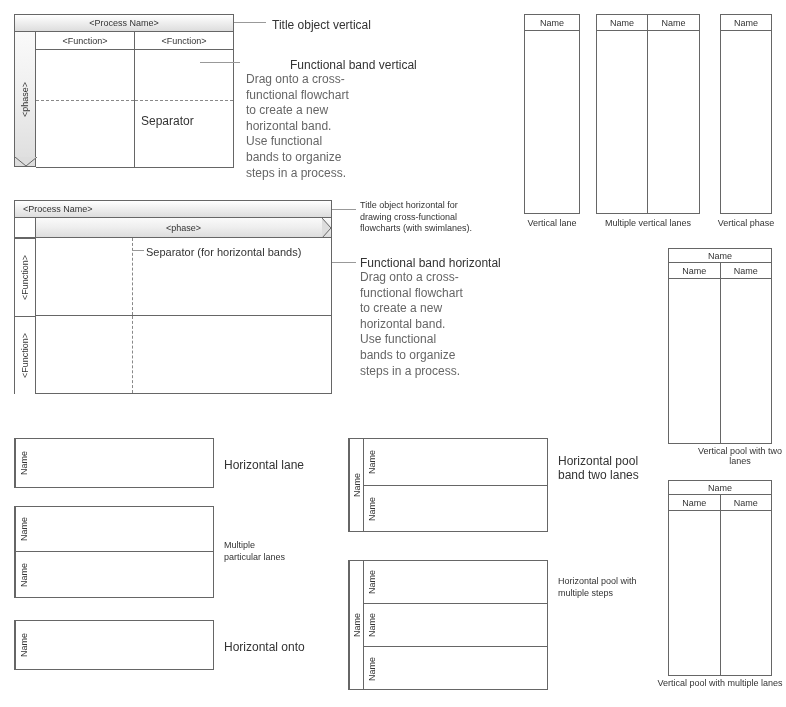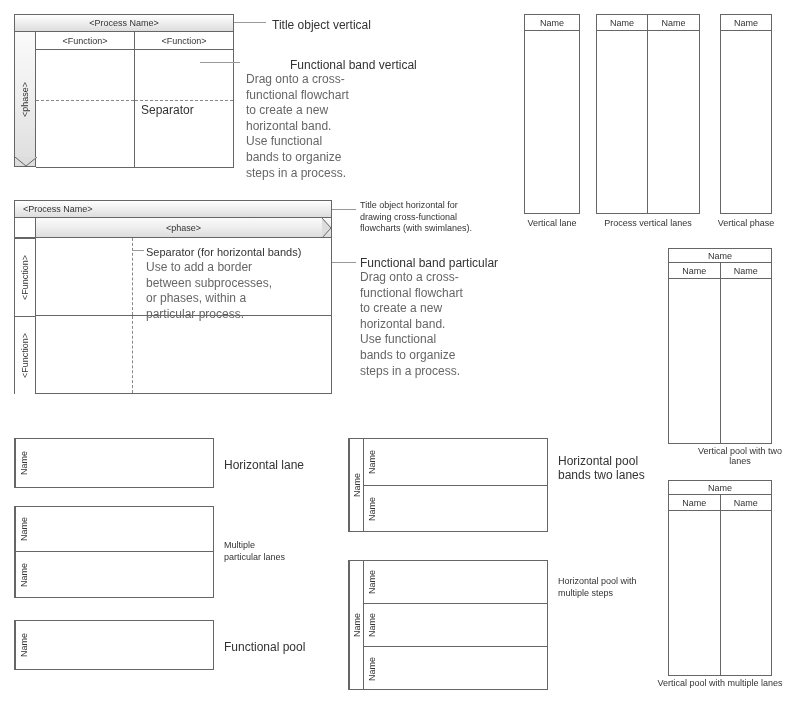--- a/index.html
+++ b/index.html
@@ -70,21 +70,21 @@
       <div class="border" style="flex:1; border-left:none; border-top:none;">
         <div class="border htext" style="height:18px; border:none; border-bottom:1px solid #666;">&lt;Function&gt;</div>
         <div style="height:117px; position:relative;">
           <div class="dashed-h abs" style="top:50px; left:0; right:0;"></div>
         </div>
       </div>
       <div class="border" style="flex:1; border-left:none; border-top:none;">
         <div class="border htext" style="height:18px; border:none; border-bottom:1px solid #666;">&lt;Function&gt;</div>
         <div style="height:117px; position:relative;">
           <div class="dashed-h abs" style="top:50px; left:0; right:0;"></div>
-          <div class="abs label" style="top:53px; left:6px;text-align:right;">Separator</div>
+          <div class="abs label" style="top:64px; left:6px;text-align:right;">Separator</div>
         </div>
       </div>
     </div>
   </div>
 </div>
 
 <div class="abs callout-line" style="left:234px; top:22px; width:32px;"></div>
 <div class="abs label" style="left:272px; top:18px;">Title object vertical</div>
 
 <div class="abs callout-line" style="left:200px; top:62px; width:40px;"></div>
@@ -105,53 +105,52 @@
         <path d="M0,1 L9,11 L0,21" fill="#ddd" stroke="#666" stroke-width="1"></path>
       </svg>
     </div>
   </div>
 
   <div style="display:flex;">
     <div class="border vtext" style="width:22px; height:78px; border-top:none;">&lt;Function&gt;</div>
     <div class="border" style="flex:1; height:78px; border-top:none; border-left:none; position:relative;">
       <div class="dashed-v abs" style="left:96px; top:0; bottom:0;"></div>
       <div class="abs label" style="left:110px; top:8px; font-size:11px;">Separator (for horizontal bands)</div>
-      <div class="abs desc" style="left:110px; top:22px; max-width:130px;">Use to add a border between subprocesses, or phases, within a particular process.</div>
       <div class="abs callout-line" style="left:96px; top:12px; width:12px;"></div>
     </div>
   </div>
   <div style="display:flex;">
     <div class="border vtext" style="width:22px; height:78px; border-top:none;">&lt;Function&gt;</div>
     <div class="border" style="flex:1; height:78px; border-top:none; border-left:none; position:relative;">
       <div class="dashed-v abs" style="left:96px; top:0; bottom:0;"></div>
     </div>
   </div>
 </div>
 
 <div class="abs callout-line" style="left:332px; top:209px; width:24px;"></div>
 <div class="abs desc" style="left:360px; top:200px; max-width:120px; font-size:9px; color:#333;">Title object horizontal for drawing cross-functional flowcharts (with swimlanes).</div>
 
 <div class="abs callout-line" style="left:332px; top:262px; width:24px;"></div>
-<div class="abs label" style="left:360px; top:256px;">Functional band particular</div>
+<div class="abs label" style="left:360px; top:256px;">Functional band horizontal</div>
 <div class="abs desc" style="left:360px; top:270px;">Drag onto a cross-functional flowchart to create a new horizontal band. Use functional bands to organize steps in a process.</div>
 
 <div class="abs border" style="left:524px; top:14px; width:56px; height:200px;">
   <div class="htext" style="height:16px; border-bottom:1px solid #666;">Name</div>
 </div>
 <div class="abs label htext" style="left:524px; top:218px; width:56px;">Vertical lane</div>
 
 <div class="abs" style="left:596px; top:14px; display:flex;">
   <div class="border" style="width:52px; height:200px;">
     <div class="htext" style="height:16px; border-bottom:1px solid #666;">Name</div>
   </div>
   <div class="border" style="width:52px; height:200px; border-left:none;">
     <div class="htext" style="height:16px; border-bottom:1px solid #666;">Name</div>
   </div>
 </div>
-<div class="abs label htext" style="left:596px; top:218px; width:104px;">Process vertical lanes</div>
+<div class="abs label htext" style="left:596px; top:218px; width:104px;">Multiple vertical lanes</div>
 
 <div class="abs border" style="left:720px; top:14px; width:52px; height:200px;">
   <div class="htext" style="height:16px; border-bottom:1px solid #666;">Name</div>
 </div>
 <div class="abs label htext" style="left:716px; top:218px; width:60px;">Vertical phase</div>
 
 <div class="abs border" style="left:668px; top:248px; width:104px;">
   <div class="htext" style="height:14px; border-bottom:1px solid #666;">Name</div>
   <div style="display:flex;">
     <div style="width:52px; height:180px; border-right:1px solid #666;">
@@ -188,34 +187,34 @@
   </div>
   <div class="border" style="width:200px; height:46px; display:flex; border-top:none;">
     <div class="vtext" style="width:16px; border-right:1px solid #666;">Name</div>
   </div>
 </div>
 <div class="abs desc" style="left:224px; top:540px; max-width:70px; font-size:9px; color:#333;">Multiple particular lanes</div>
 
 <div class="abs border" style="left:14px; top:620px; width:200px; height:50px; display:flex;">
   <div class="vtext" style="width:16px; border-right:1px solid #666;">Name</div>
 </div>
-<div class="abs label" style="left:224px; top:640px;">Functional pool</div>
+<div class="abs label" style="left:224px; top:640px;">Horizontal onto</div>
 
 <div class="abs border" style="left:348px; top:438px; width:200px; height:94px; display:flex;">
   <div class="vtext" style="width:14px; border-right:1px solid #666;">Name</div>
   <div style="flex:1;">
     <div style="height:47px; display:flex; border-bottom:1px solid #666;">
       <div class="vtext" style="width:16px; border-right:1px solid #666;">Name</div>
     </div>
     <div style="height:46px; display:flex;">
       <div class="vtext" style="width:16px; border-right:1px solid #666;">Name</div>
     </div>
   </div>
 </div>
-<div class="abs label" style="left:558px; top:454px; max-width:110px;">Horizontal pool bands two lanes</div>
+<div class="abs label" style="left:558px; top:454px; max-width:110px;">Horizontal pool band two lanes</div>
 
 <div class="abs border" style="left:348px; top:560px; width:200px; height:130px; display:flex;">
   <div class="vtext" style="width:14px; border-right:1px solid #666;">Name</div>
   <div style="flex:1;">
     <div style="height:43px; display:flex; border-bottom:1px solid #666;">
       <div class="vtext" style="width:16px; border-right:1px solid #666;">Name</div>
     </div>
     <div style="height:43px; display:flex; border-bottom:1px solid #666;">
       <div class="vtext" style="width:16px; border-right:1px solid #666;">Name</div>
     </div>

